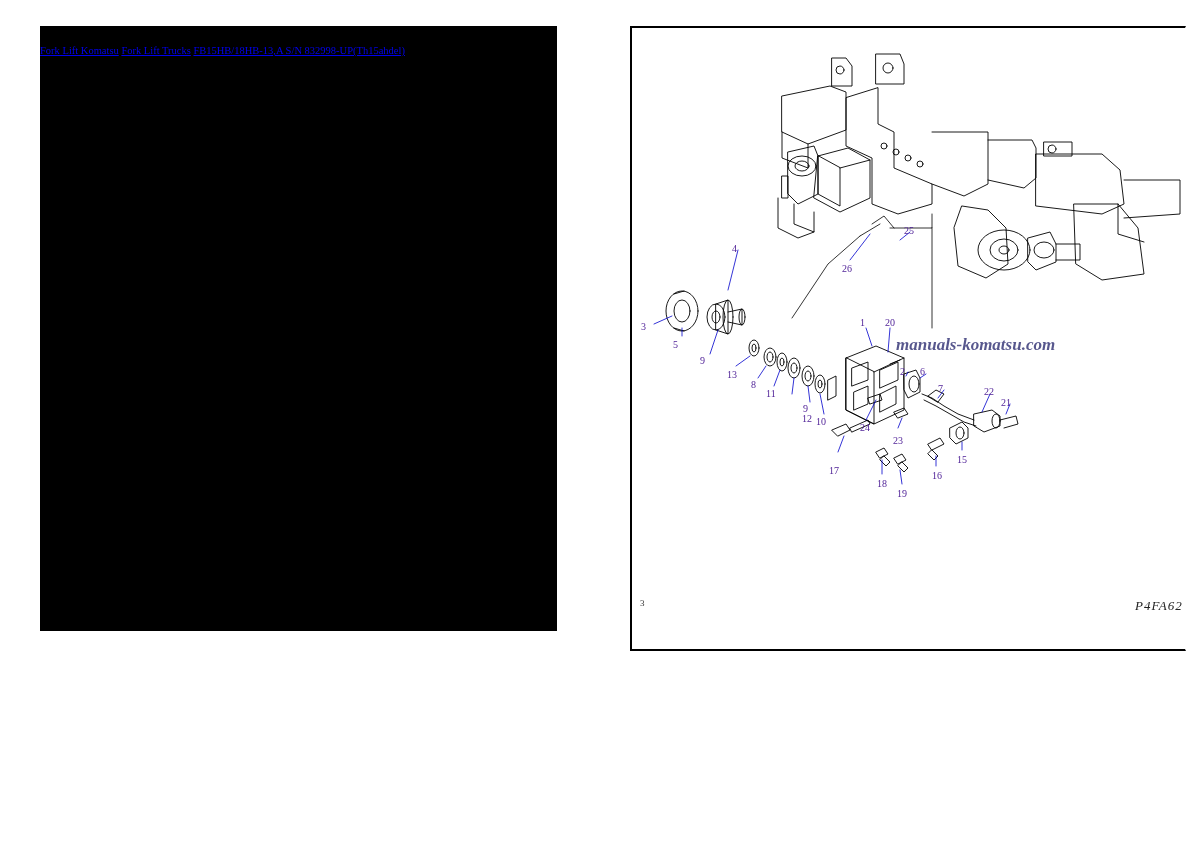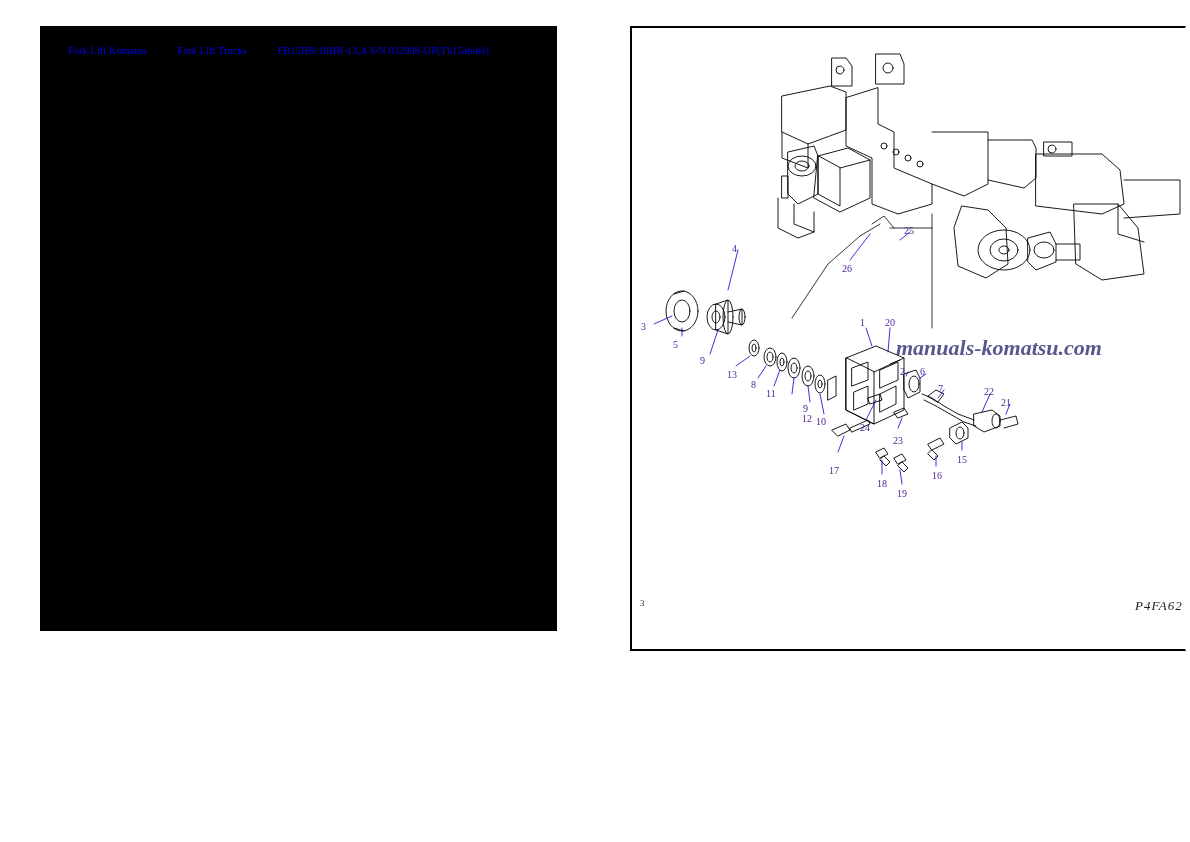--- a/index.html
+++ b/index.html
@@ -29,22 +29,22 @@
     left: 40px;
     top: 45px;
     width: 520px;
     font-size: 10.5px;
     line-height: 12px;
     color: #0000ee;
     white-space: nowrap;
   }
   #breadcrumb a {
     color: #0000ee;
+    text-decoration: underline;
     cursor: pointer;
-    margin-left: 28px;
   }
   #breadcrumb .sep {
     color: #0000ee;
     text-decoration: none;
   }
 
   
   #right-panel {
     position: absolute;
     left: 630px;
@@ -79,21 +79,21 @@
     font-weight: normal;
     line-height: 13px;
     white-space: nowrap;
   }
   .watermark {
     position: absolute;
     color: #3a3a7a;
     font-family: "Liberation Serif", serif;
     font-style: italic;
     font-weight: bold;
-    font-size: 22px;
+    font-size: 17px;
     white-space: nowrap;
     opacity: 0.85;
   }
   .sheet-code {
     position: absolute;
     color: #222222;
     font-family: "Liberation Serif", serif;
     font-size: 13px;
     letter-spacing: 1px;
     white-space: nowrap;

